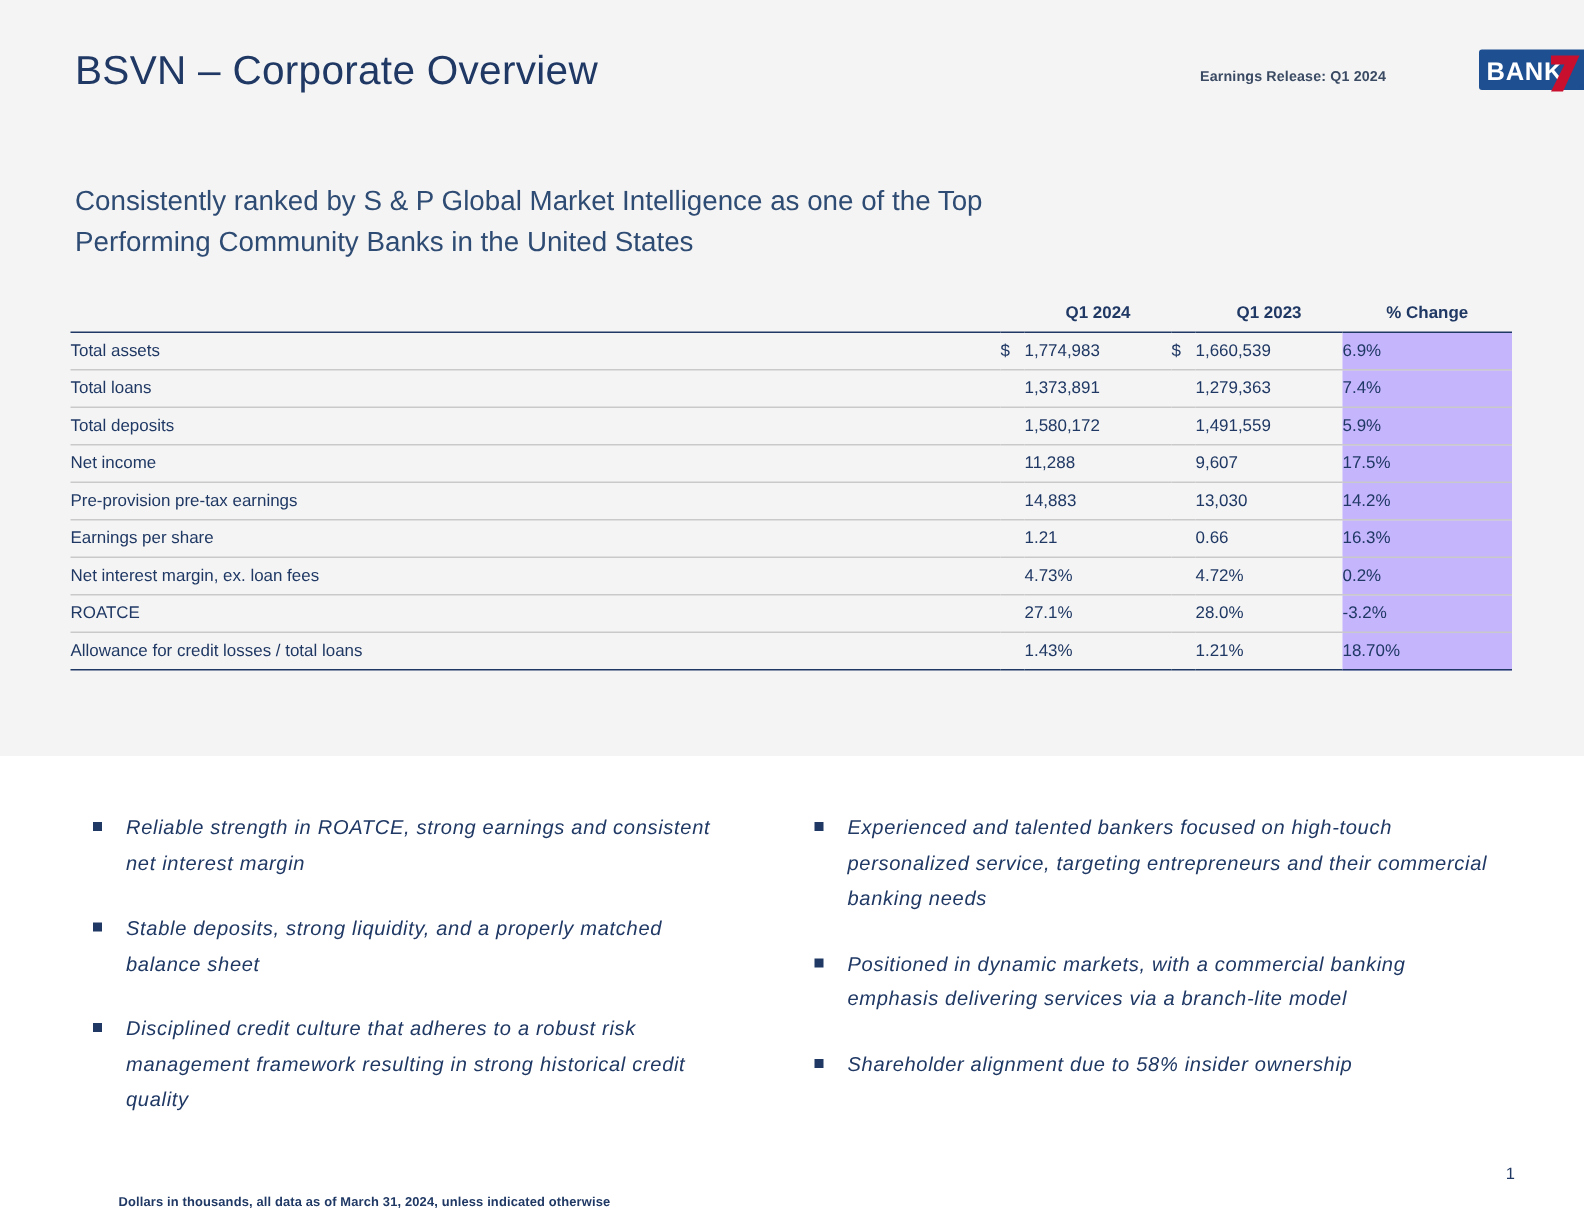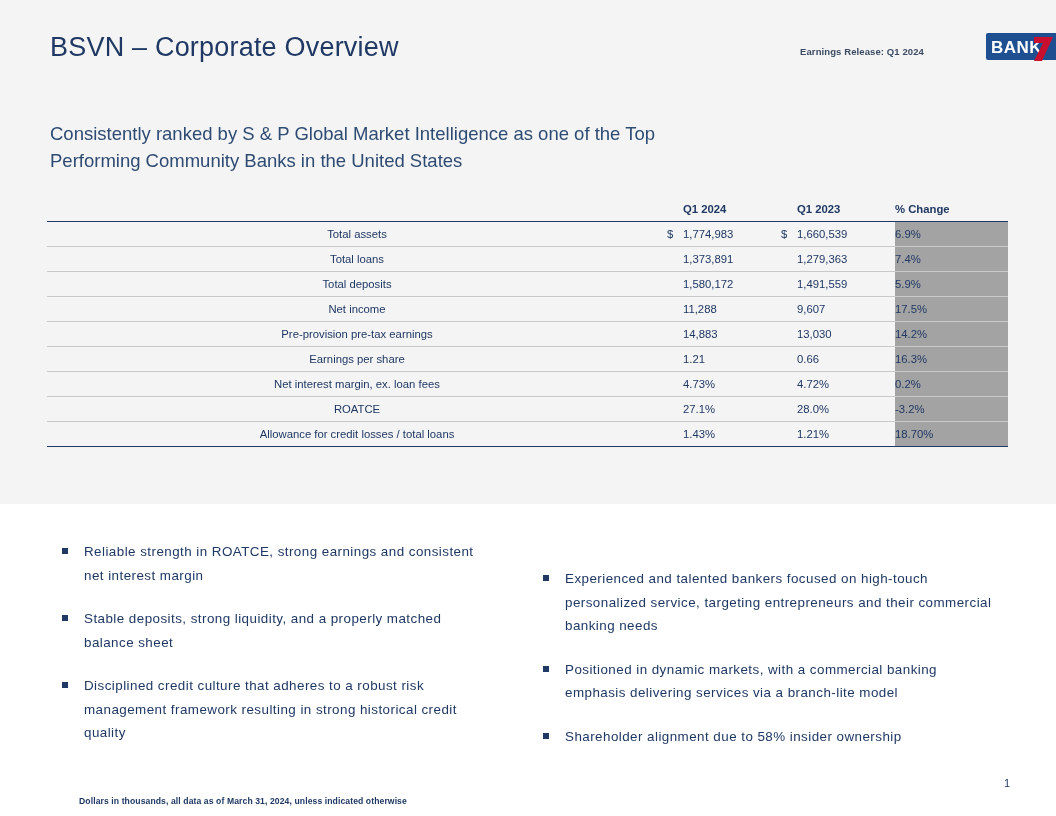--- a/index.html
+++ b/index.html
@@ -78,56 +78,57 @@
   table.fin {
     width: 100%;
     border-collapse: collapse;
     font-size: 11.3px;
     color: #1f3864;
   }
   table.fin th {
     font-weight: 700;
     font-size: 11.3px;
     padding: 0 0 6px 0;
-    text-align: left;
+    text-align: center;
     color: #1f3864;
     border-bottom: 1.6px solid #1f3864;
     white-space: nowrap;
   }
   table.fin th.lbl { text-align: left; border-bottom: 1.6px solid #1f3864; }
   table.fin td {
     padding: 6px 0 6px 0;
     border-bottom: 1px solid #c9c9c9;
     white-space: nowrap;
     vertical-align: middle;
   }
   table.fin tr.last td { border-bottom: 1.6px solid #1f3864; }
-  td.lbl { text-align: center; padding-left: 2px; }
+  td.lbl { text-align: left; padding-left: 2px; }
   td.cur { text-align: left; width: 16px; color:#1f3864; }
   td.num { text-align: left; }
-  td.shade { background: #a3a3a3; }
+  td.shade { background: #c4b5fd; }
   col.c-label { width: 620px; }
   col.c-cur1  { width: 16px; }
   col.c-q1-24 { width: 98px; }
   col.c-cur2  { width: 16px; }
   col.c-q1-23 { width: 98px; }
   col.c-chg   { width: 113px; }
 
   
   .bullets {
     position: absolute;
     top: 540px;
     left: 0;
     width: 1008px;
     z-index: 2;
     display: flex;
+    font-style: italic;
   }
   .bul-col { width: 500px; }
   .bul-col.left  { padding-left: 62px; }
-  .bul-col.right { padding-left: 43px; margin-top: 27px; }
+  .bul-col.right { padding-left: 43px; }
   .bullet {
     display: flex;
     margin-bottom: 20px;
     font-size: 13.4px;
     line-height: 23.5px;
     color: #1f3864;
     letter-spacing: 0.45px;
   }
   .bullet .marker {
     flex: 0 0 auto;

